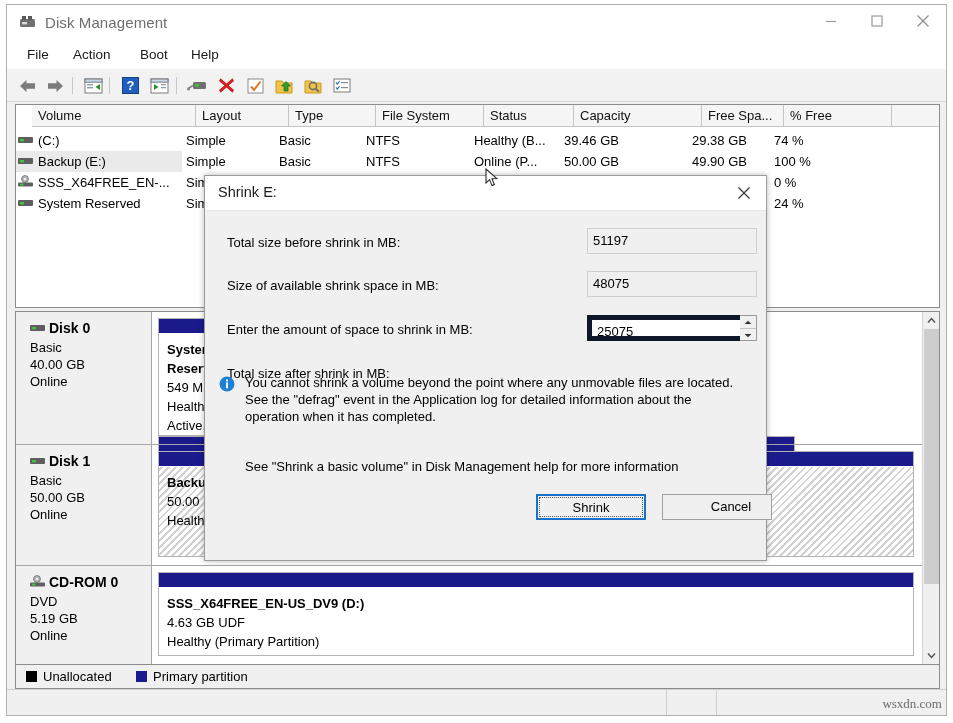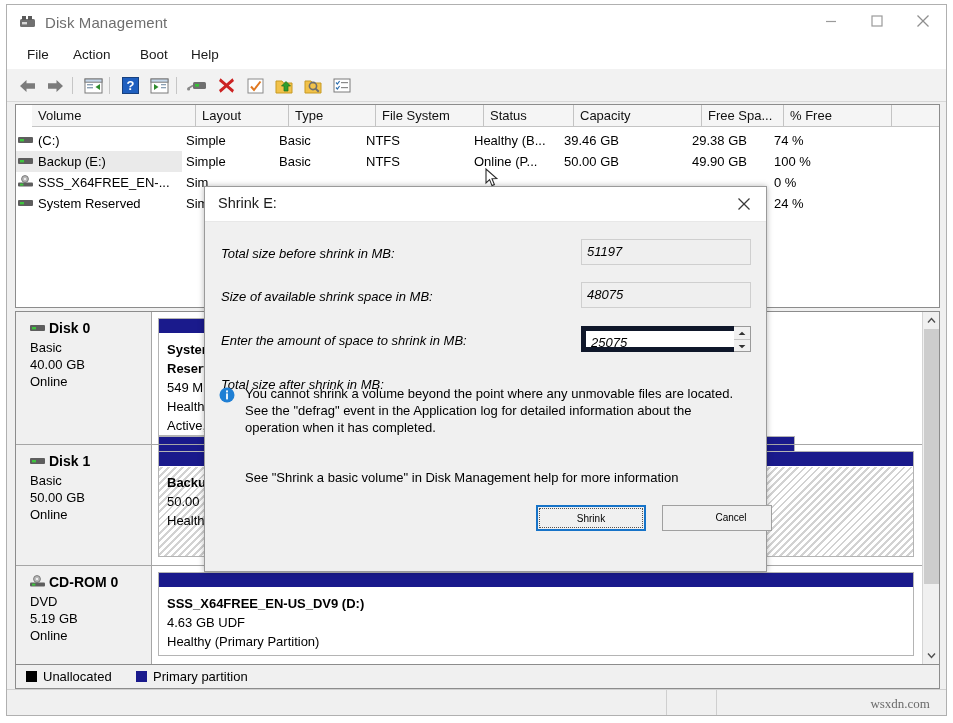--- a/index.html
+++ b/index.html
@@ -117,41 +117,40 @@
   }
   .lgitem{position:absolute;top:3px;height:17px;line-height:17px;font-size:13px;white-space:nowrap;cursor:default;}
   .swatch{display:inline-block;width:11px;height:11px;vertical-align:middle;margin-right:6px;position:relative;top:-1px;}
   
   .statusbar{
     position:absolute;left:0;bottom:0;width:100%;height:26px;
     background:#f0f0f0;border-top:1px solid #d0d0d0;box-sizing:border-box;
   }
   .stcell{position:absolute;top:0;height:25px;border-right:1px solid #cfcfcf;box-sizing:border-box;}
   .watermark{
-    position:absolute;right:16px;bottom:3px;font-size:13px;color:#6b6b6b;
+    position:absolute;right:4px;bottom:3px;font-size:13px;color:#6b6b6b;
     font-family:"Liberation Serif","DejaVu Serif",serif;
     margin-left:32px;
   }
   
   .dialog{
     position:absolute;left:197px;top:170px;width:563px;height:386px;
     background:#f0f0f0;border:1px solid #9a9a9a;box-sizing:border-box;
     box-shadow:0 0 6px rgba(0,0,0,.28);
-    margin-top:11px;
   }
   .dlg-title{
     position:absolute;left:0;top:0;width:100%;height:35px;background:#ffffff;
     border-bottom:1px solid #e8e8e8;box-sizing:border-box;
   }
   .dlg-title-text{position:absolute;left:13px;top:8px;font-size:14.5px;color:#1c1c1c;white-space:nowrap;}
   .dlg-close{
     position:absolute;right:0;top:0;width:44px;height:34px;
     display:flex;align-items:center;justify-content:center;cursor:default;
   }
-  .frow{position:absolute;left:2px;width:100%;height:34px;font-style:italic;}
+  .frow{position:absolute;left:8px;width:100%;height:34px;}
   .flabel{position:absolute;left:14px;top:0;font-size:13px;line-height:20px;white-space:nowrap;color:#000;}
   .fbox{
     position:absolute;right:17px;top:-5px;width:170px;height:26px;
     background:#f0f0f0;border:1px solid #bdbdbd;box-sizing:border-box;
     font-size:13px;line-height:24px;padding-left:5px;color:#000;
   }
   .fbox.ro{border-color:#cfcfcf;background:#efefef;}
   .fbox.edit{background:#ffffff;border:5px solid #0f172a;width:170px;}
   .spin{
     position:absolute;right:17px;top:-5px;width:17px;height:26px;
@@ -159,21 +158,21 @@
   }
   .spinhalf{height:12px;display:flex;align-items:center;justify-content:center;cursor:default;}
   .spinhalf.up{border-bottom:1px solid #c4c4c4;}
   .infoblock{position:absolute;left:14px;top:198px;width:530px;}
   .infoicon{position:absolute;left:0;top:2px;width:16px;height:16px;}
   .infotext{position:absolute;left:26px;top:0;width:500px;font-size:13px;line-height:17px;color:#000;}
   .helptext{position:absolute;left:26px;top:85px;width:500px;font-size:13px;color:#000;white-space:nowrap;}
   .dbtn{
     position:absolute;top:318px;width:110px;height:26px;
     background:#f0f0f0;border:1px solid #a0a0a0;box-sizing:border-box;
-    font-size:10px;line-height:24px;text-align:center;color:#000;cursor:default;padding-left:28px;
+    font-size:13px;line-height:24px;text-align:center;color:#000;cursor:default;padding-left:28px;
   }
   .dbtn.default{
     border:2px solid #1673c8;
     box-shadow:inset 0 0 0 1px #f0f0f0;
   }
   .dbtn.default .inner{
     position:absolute;left:1px;top:1px;right:1px;bottom:1px;
     border:1px dotted #555;box-sizing:border-box;line-height:20px;
   }
   

